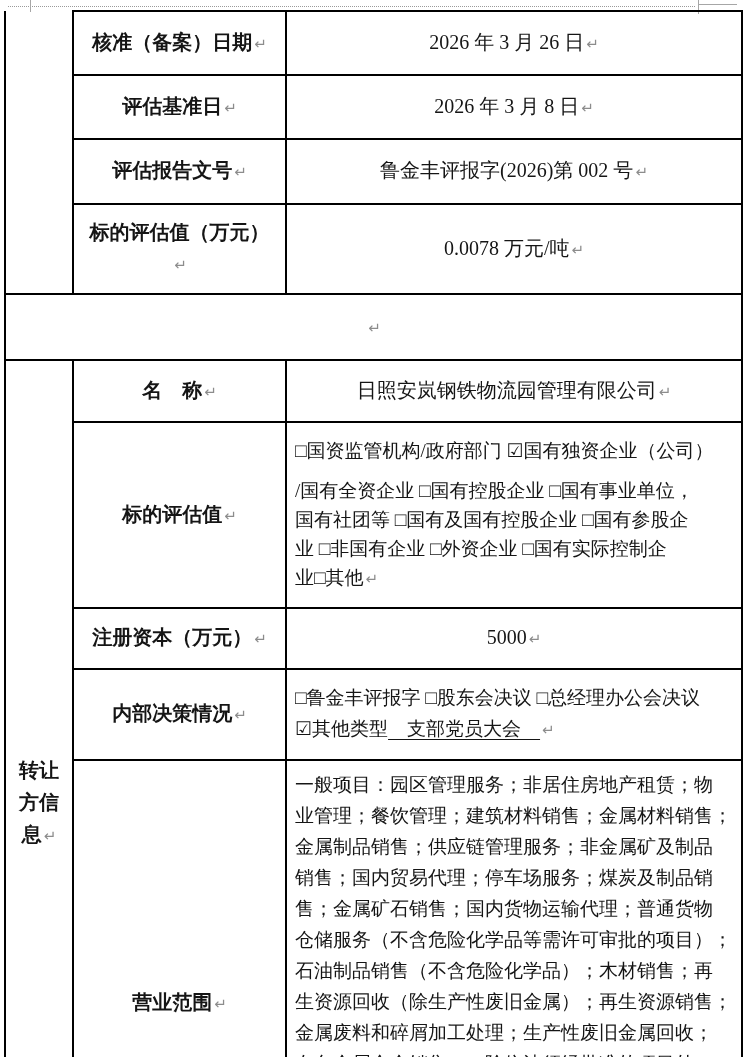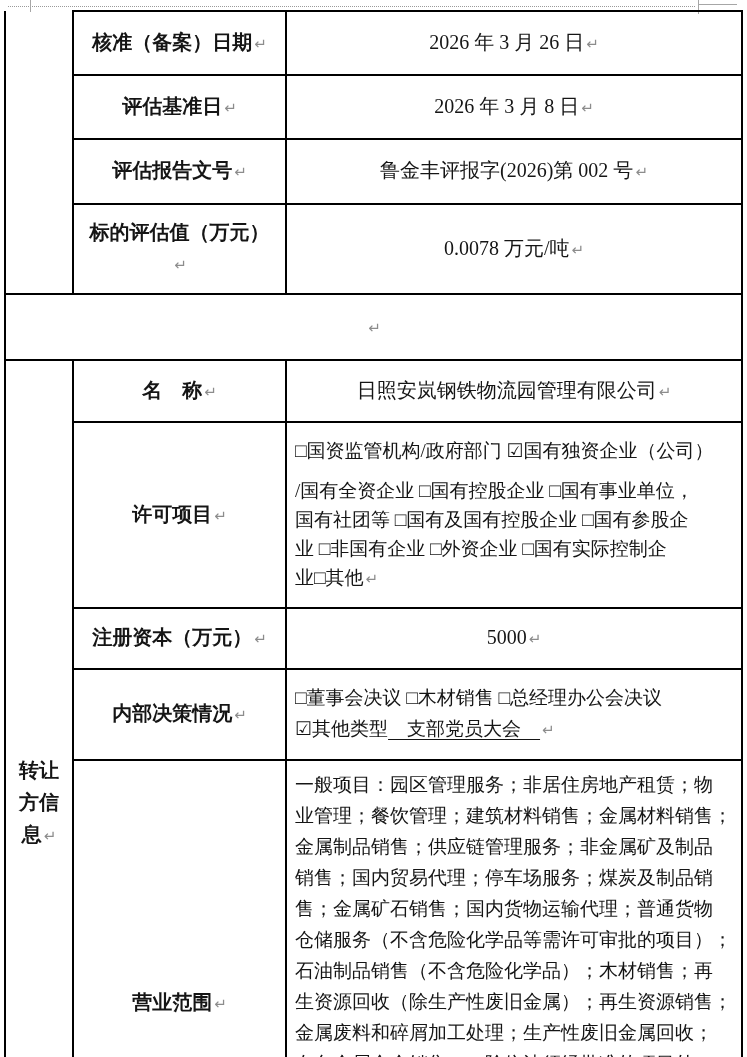--- a/index.html
+++ b/index.html
@@ -113,39 +113,39 @@
 
     <tr>
       <td class="section-cell" rowspan="5"><span class="pre">转让
 方信
 息</span><span class="pilcrow">↵</span></td>
       <td class="label h36"><span>名　称</span><span class="pilcrow">↵</span></td>
       <td class="value-center h36"><span>日照安岚钢铁物流园管理有限公司</span><span class="pilcrow">↵</span></td>
     </tr>
 
     <tr>
-      <td class="label h160"><span>许可项目</span><span class="pilcrow">↵</span></td>
+      <td class="label h160"><span>标的评估值</span><span class="pilcrow">↵</span></td>
       <td class="value-left h160">
         <span class="econ econ-p1">□国资监管机构/政府部门 ☑国有独资企业（公司）</span>
         <span class="econ pre"><span class="pre">/国有全资企业 □国有控股企业 □国有事业单位，
 国有社团等 □国有及国有控股企业 □国有参股企
 业 □非国有企业 □外资企业 □国有实际控制企
 业□其他</span><span class="pilcrow">↵</span></span>
       </td>
     </tr>
 
     <tr>
       <td class="label h35"><span>注册资本（万元）</span><span class="pilcrow">↵</span></td>
       <td class="value-center h35"><span>5000</span><span class="pilcrow">↵</span></td>
     </tr>
 
     <tr>
       <td class="label h65"><span>内部决策情况</span><span class="pilcrow">↵</span></td>
       <td class="value-left h65">
-        <span>□董事会决议 □木材销售 □总经理办公会决议</span><br>
+        <span>□鲁金丰评报字 □股东会决议 □总经理办公会决议</span><br>
         <span>☑其他类型</span><span class="u">　支部党员大会　</span><span class="pilcrow">↵</span>
       </td>
     </tr>
 
     <tr>
       <td class="label h460"><span>营业范围</span><span class="pilcrow">↵</span></td>
       <td class="value-left h460"><span class="pre biz">一般项目：园区管理服务；非居住房地产租赁；物
 业管理；餐饮管理；建筑材料销售；金属材料销售；
 金属制品销售；供应链管理服务；非金属矿及制品
 销售；国内贸易代理；停车场服务；煤炭及制品销

